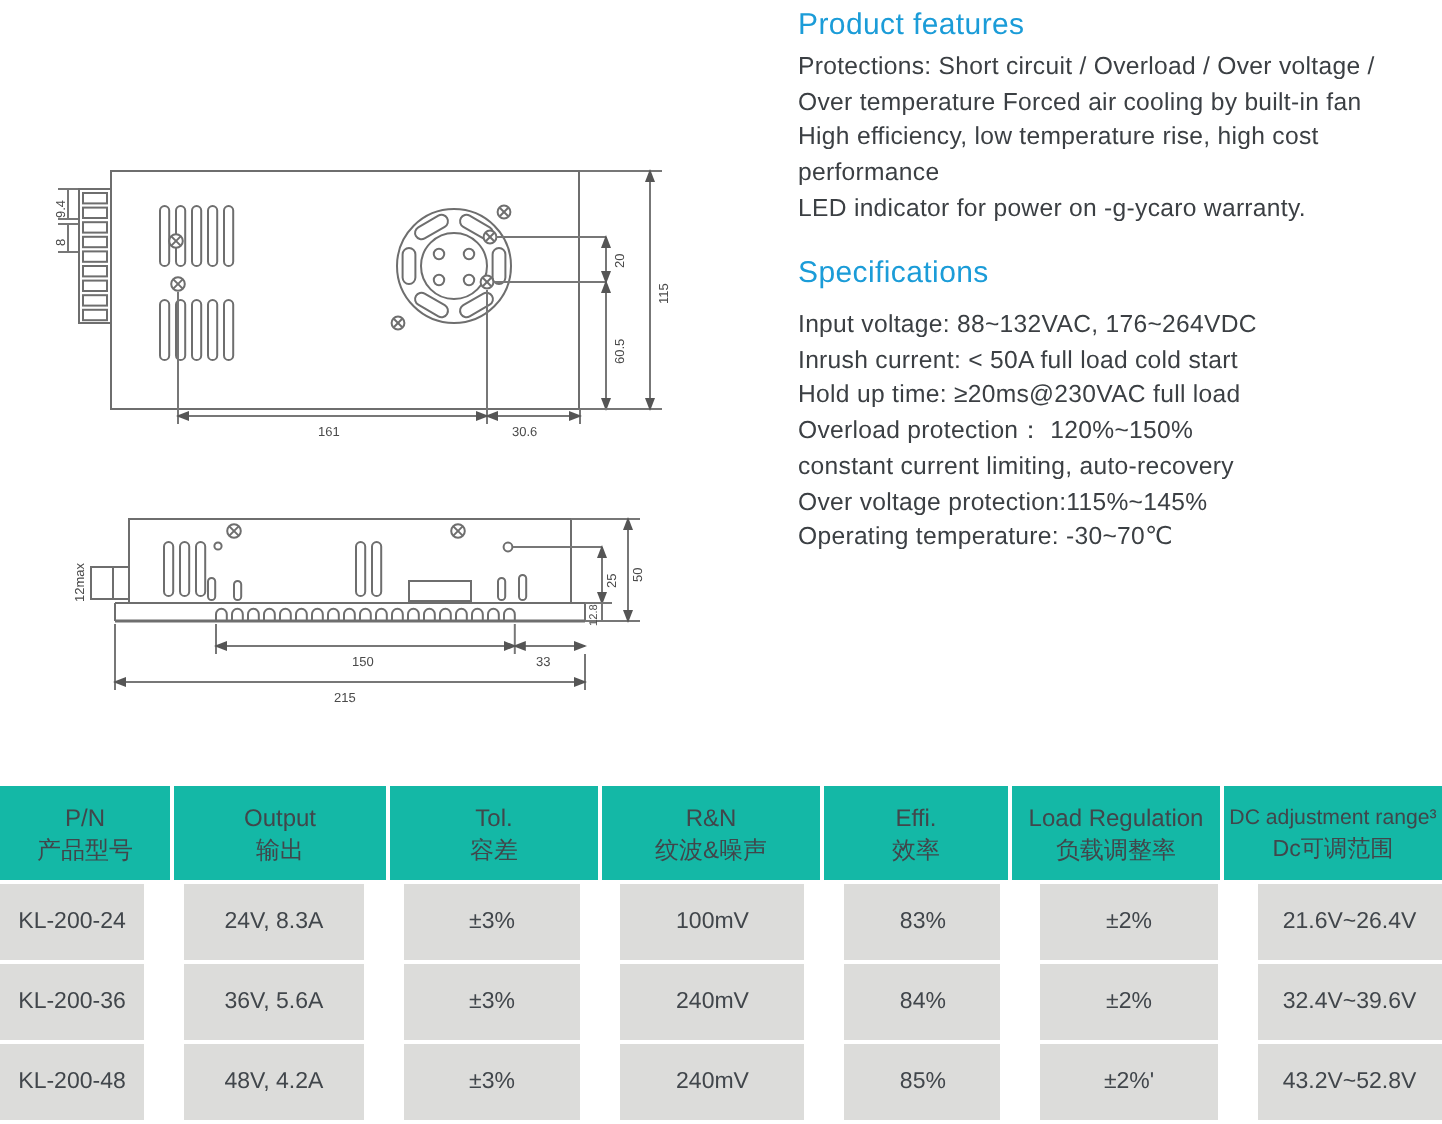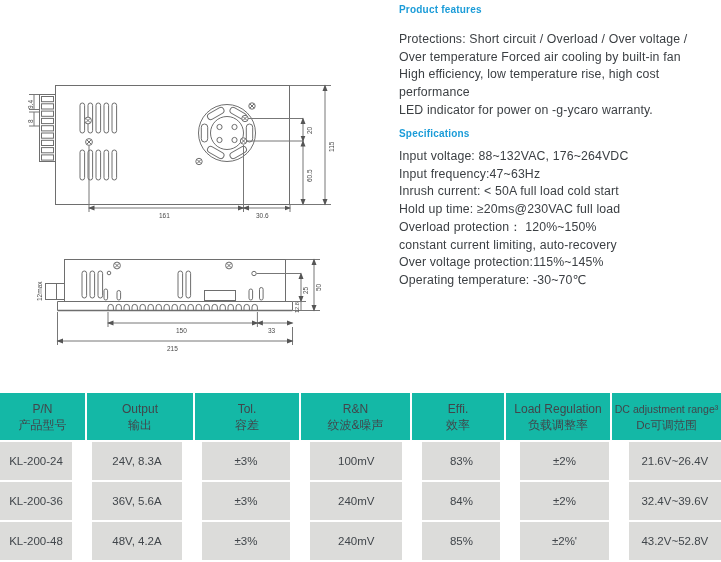--- a/index.html
+++ b/index.html
@@ -6,24 +6,24 @@
   #page{position:relative;width:721px;height:562px;background:#ffffff;overflow:hidden;
         font-family:"Liberation Sans","DejaVu Sans",sans-serif;}
 
   
   #drawing{position:absolute;left:0;top:0;}
   #drawing text{font-family:"Liberation Sans","DejaVu Sans",sans-serif;font-size:6.5px;
                 fill:#4a4a4a;stroke:none;}
   #drawing text.sm{font-size:5.6px;}
 
   
-  .sec-title{color:#1b9cd8;font-size:10px;font-weight:700;margin:0;letter-spacing:.2px;}
+  .sec-title{color:#1b9cd8;font-size:15px;font-weight:400;margin:0;letter-spacing:.2px;}
   .para{margin:0;color:#3b3f43;font-size:12.3px;line-height:17.7px;letter-spacing:.15px;}
   #features{position:absolute;left:399px;top:4px;width:322px;}
-  #features .para{margin-top:16px;}
+  #features .para{margin-top:4px;}
   #specifications{position:absolute;left:399px;top:128px;width:322px;}
   #specifications .para{margin-top:9px;}
 
   
   #ps-table{position:absolute;left:0;top:393px;width:721px;}
   .t-row{display:flex;}
   .t-head{height:47px;}
   .t-body{height:38px;margin-top:2px;gap:18px;}
   .t-cell{display:flex;flex-direction:column;align-items:center;justify-content:center;
           margin-right:2px;color:#41464b;text-align:center;}
@@ -216,21 +216,20 @@
       <div>High efficiency, low temperature rise, high cost</div>
       <div>performance</div>
       <div>LED indicator for power on -g-ycaro warranty.</div>
     </div>
   </div>
 
   <div id="specifications">
     <h3 class="sec-title">Specifications</h3>
     <div class="para">
       <div>Input voltage:  88~132VAC, 176~264VDC</div>
-      <div>Input frequency:47~63Hz</div>
       <div>Inrush current:  &lt; 50A full load cold start</div>
       <div>Hold up time:  ≥20ms@230VAC full load</div>
       <div>Overload protection： 120%~150%</div>
       <div>constant current limiting, auto-recovery</div>
       <div>Over voltage protection:115%~145%</div>
       <div>Operating temperature:  -30~70℃</div>
     </div>
   </div>
 
   <div id="ps-table">

